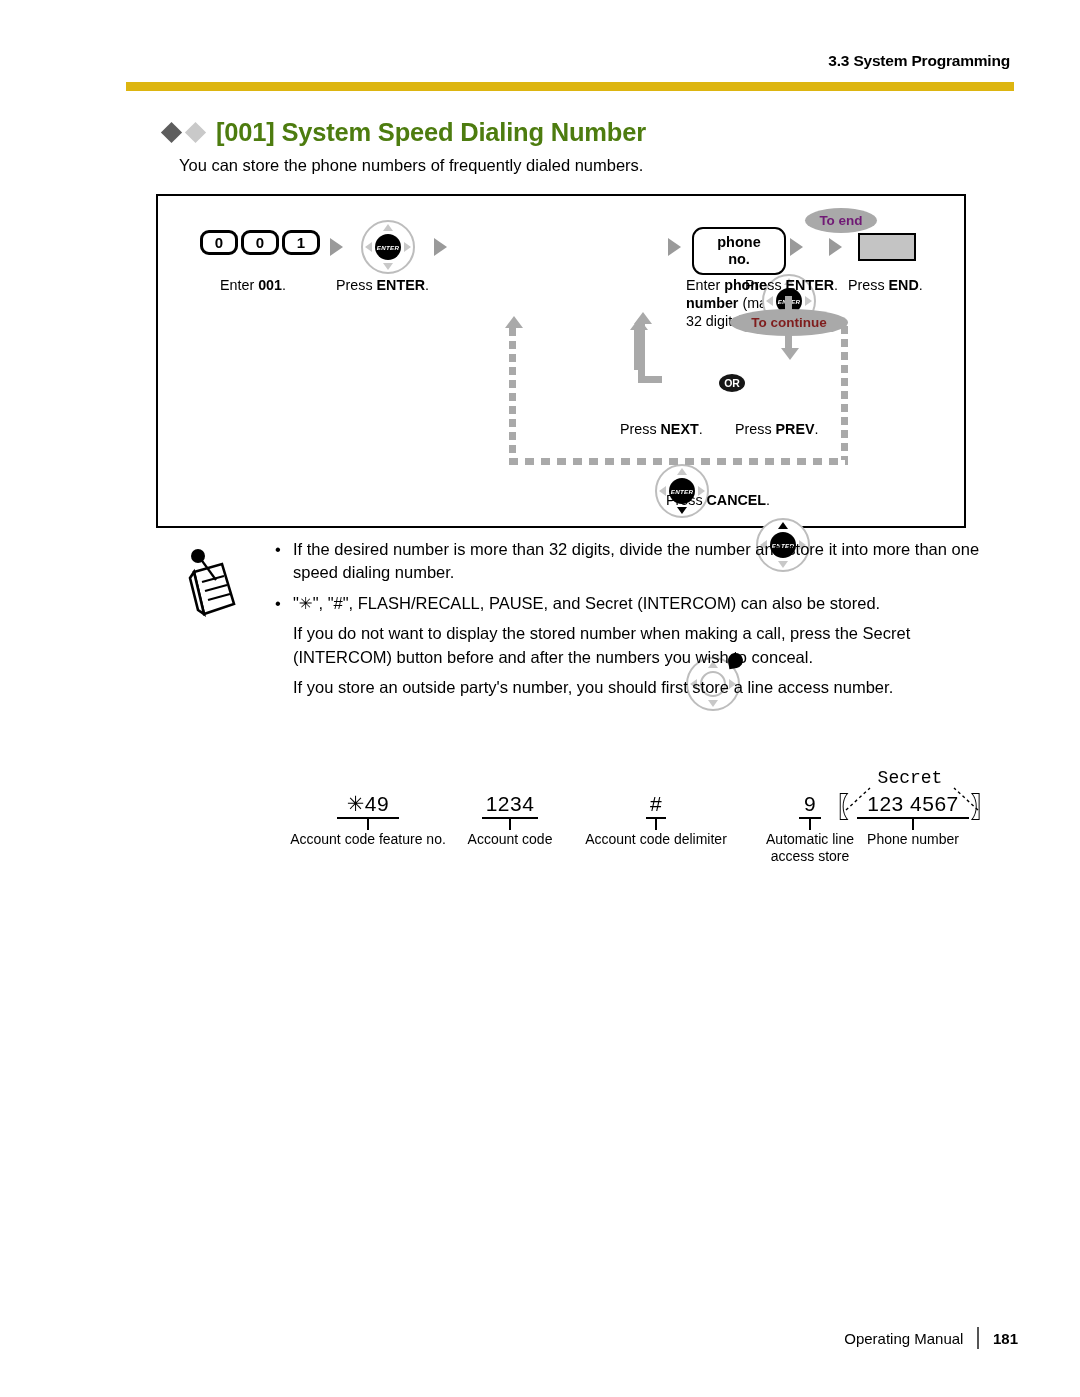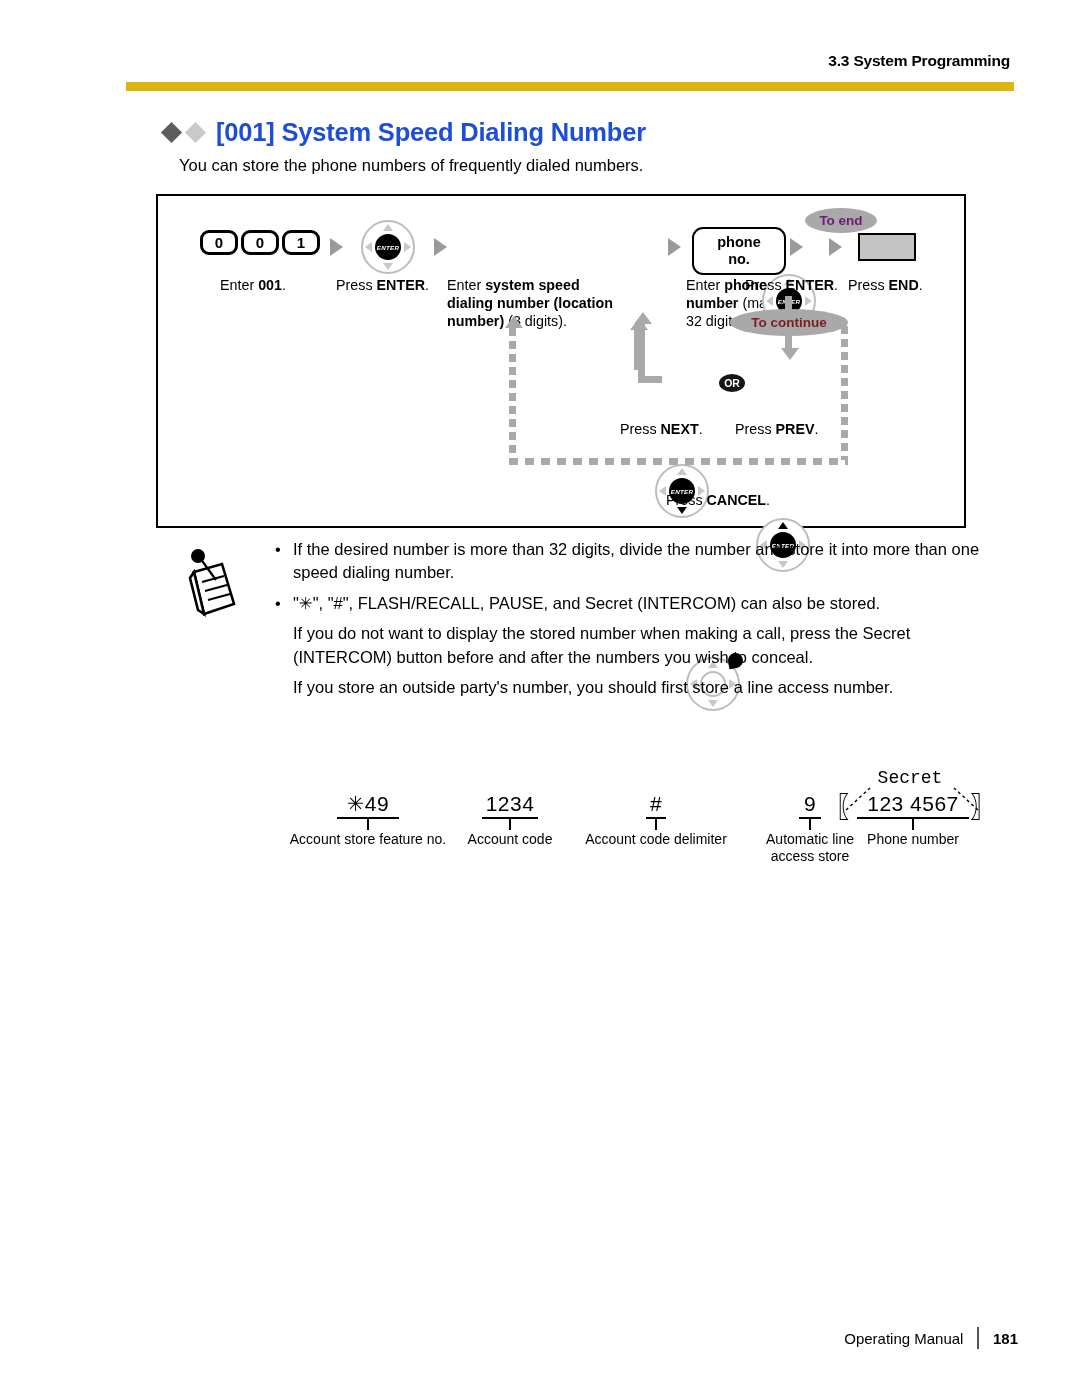--- a/index.html
+++ b/index.html
@@ -46,21 +46,21 @@
   .diamond {
     width: 15px;
     height: 15px;
     transform: rotate(45deg);
   }
   .diamond.dark { background: #5d5d5d; }
   .diamond.light { background: #c9c9c9; }
   .section-title {
     font-size: 25.5px;
     font-weight: bold;
-    color: #1d4ed8;
+    color: #4d7c0f;
     letter-spacing: -0.2px;
     margin-left: 4px;
   }
   .intro-line {
     position: absolute;
     left: 179px;
     top: 156px;
     font-size: 16.5px;
   }
 
@@ -397,23 +397,20 @@
     <span class="tri left"></span>
     <span class="tri right"></span>
     <span class="hub">ENTER</span>
   </div>
   <div class="ab cap" style="left:178px; top:80px;">
     <span>Press </span><b>ENTER</b><span>.</span>
   </div>
 
   <div class="ab flowtri" style="left:276px; top:42px;"></div>
 
-  <div class="ab cap" style="left:289px; top:80px; width:180px;">
-    <span>Enter </span><b>system speed dialing number (location number)</b><span> (3 digits).</span>
-  </div>
 
   <div class="ab flowtri" style="left:510px; top:42px;"></div>
 
   <div class="ab pill" style="left:534px; top:31px; width:94px; padding:5px 20px;">
     <div>phone no.</div>
   </div>
   <div class="ab cap" style="left:528px; top:80px; width:94px;">
     <span>Enter </span><b>phone number</b><span> (max. 32 digits).</span>
   </div>
 
@@ -525,21 +522,21 @@
   <div class="note-para">If you do not want to display the stored number when making a call, press the Secret (INTERCOM) button before and after the numbers you wish to conceal.</div>
   <div class="note-para">If you store an outside party's number, you should first store a line access number.</div>
 </div>
 
 <div class="example-wrap">
 
   <div class="ex-item" style="left:0px; top:22px; width:176px;">
     <div class="ex-val">✳49</div>
     <div class="ex-underline" style="width:62px;"></div>
     <div class="ex-tick"></div>
-    <div class="ex-lbl">Account store feature no.</div>
+    <div class="ex-lbl">Account code feature no.</div>
   </div>
 
   <div class="ex-item" style="left:178px; top:22px; width:104px;">
     <div class="ex-val">1234</div>
     <div class="ex-underline" style="width:56px;"></div>
     <div class="ex-tick"></div>
     <div class="ex-lbl">Account code</div>
   </div>
 
   <div class="ex-item" style="left:284px; top:22px; width:184px;">

